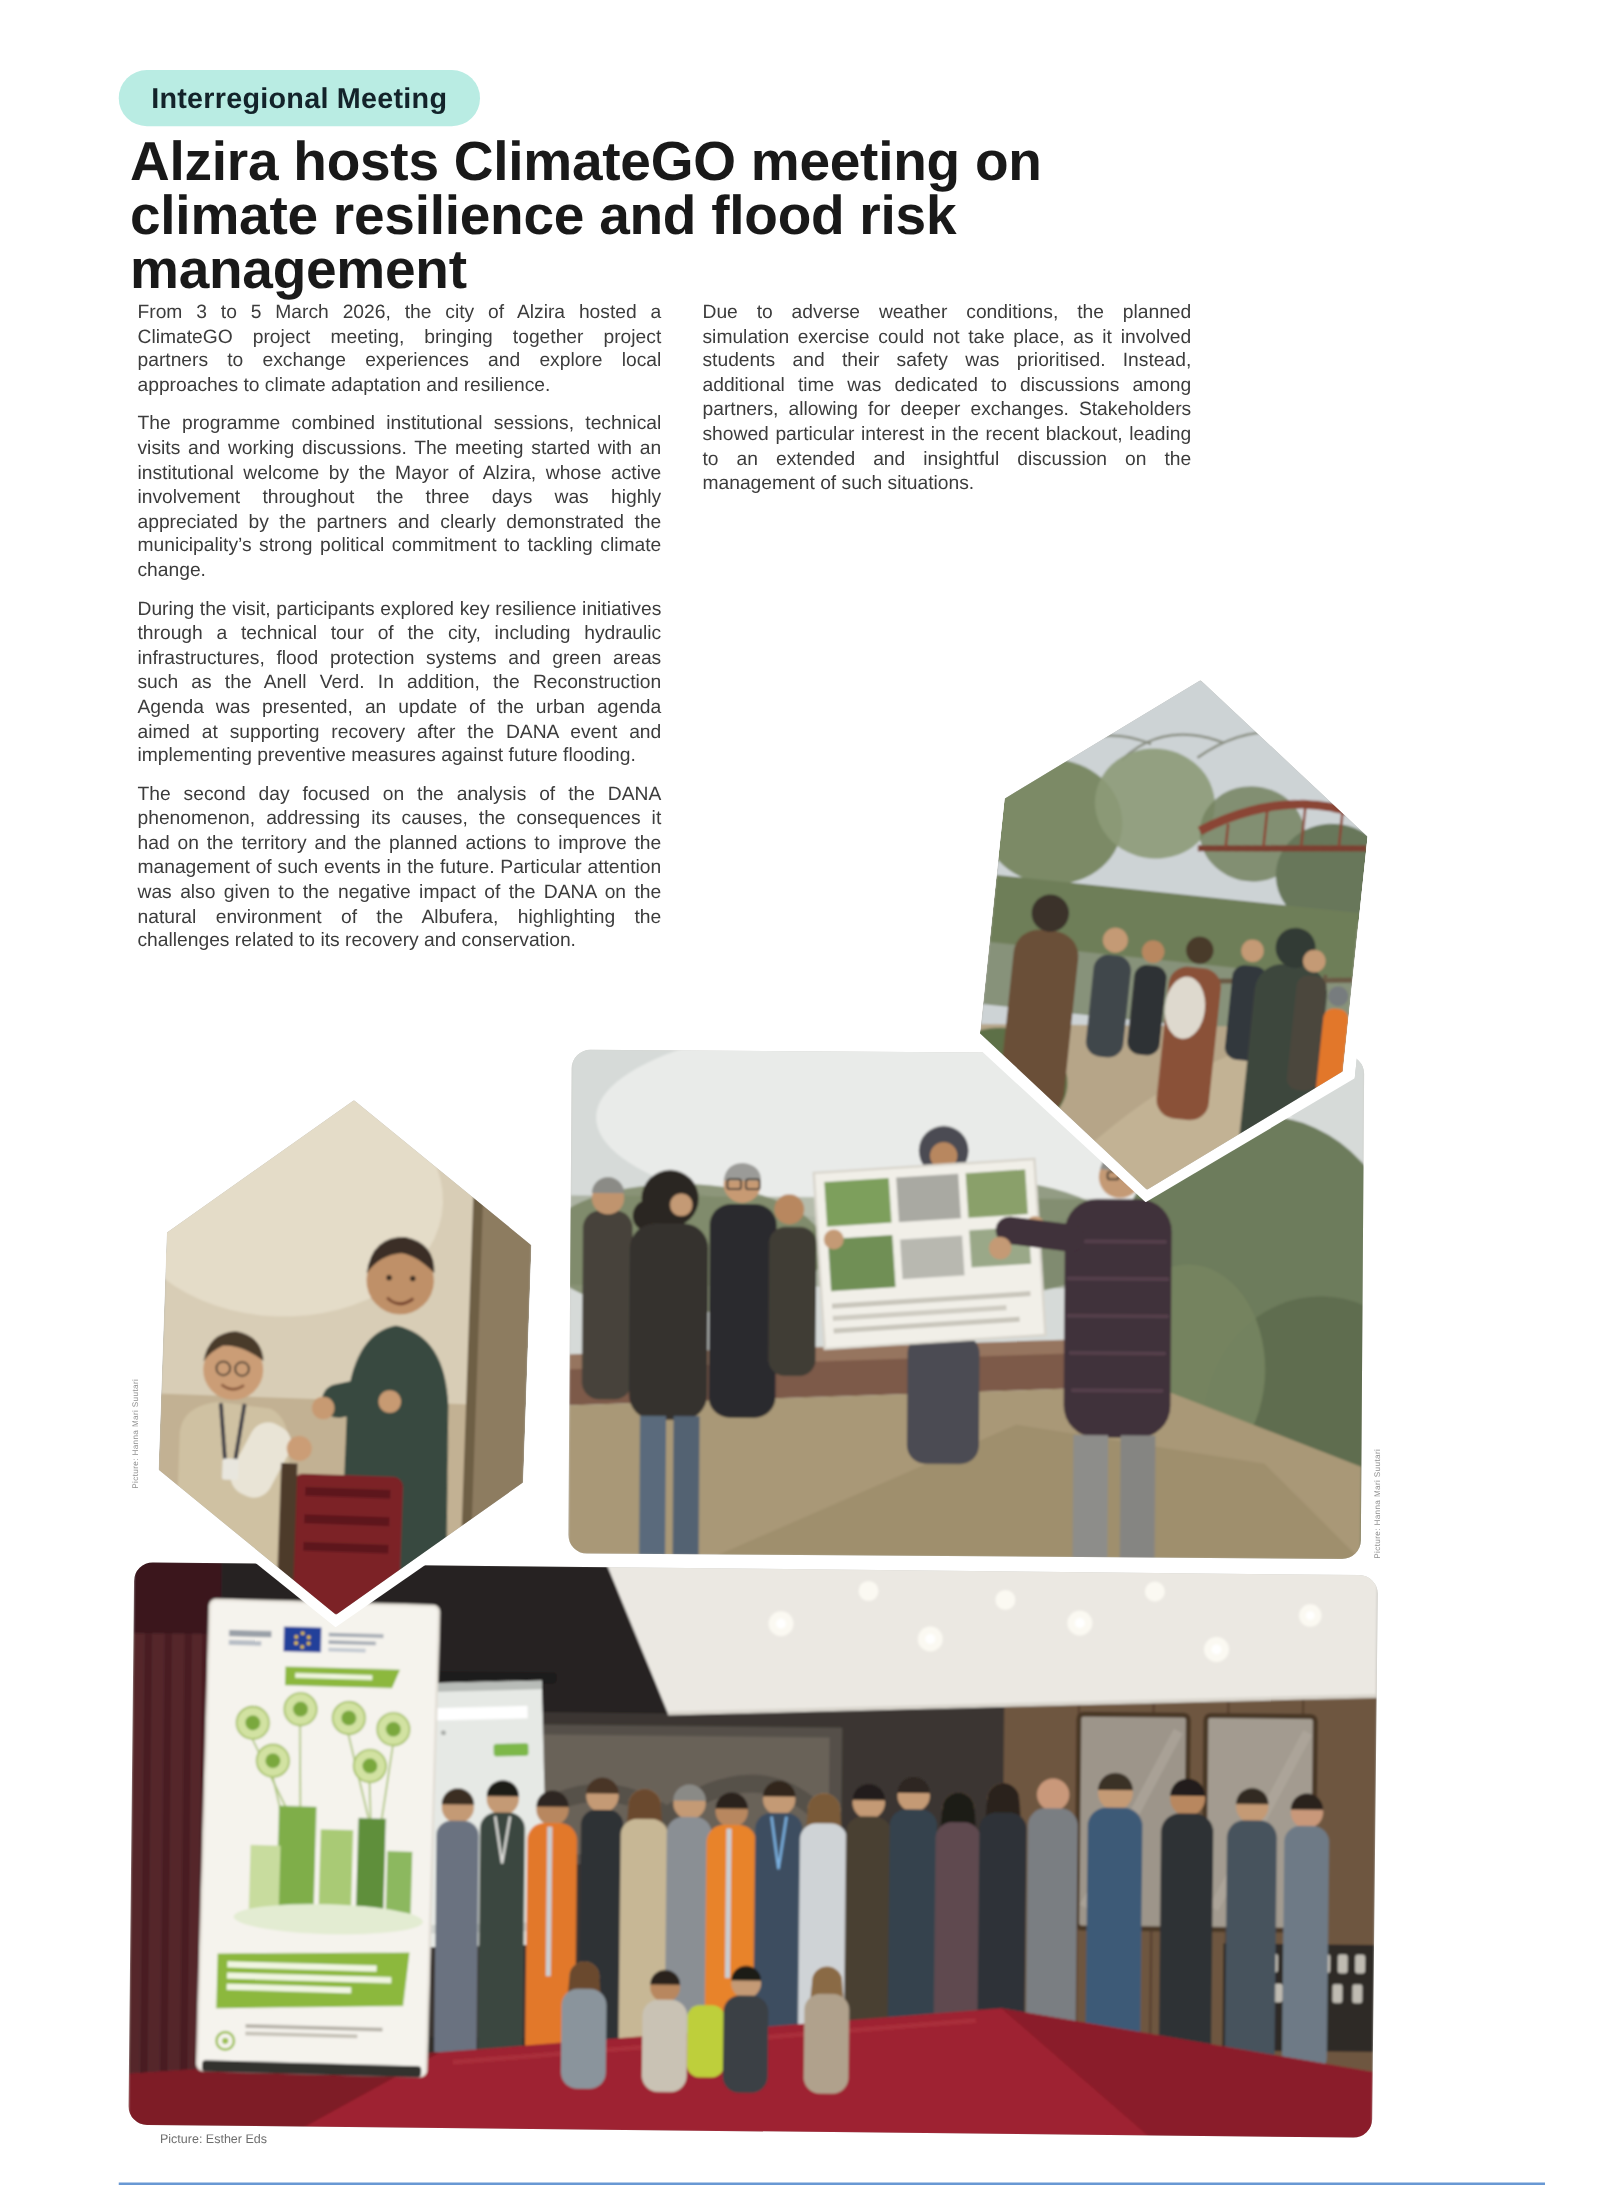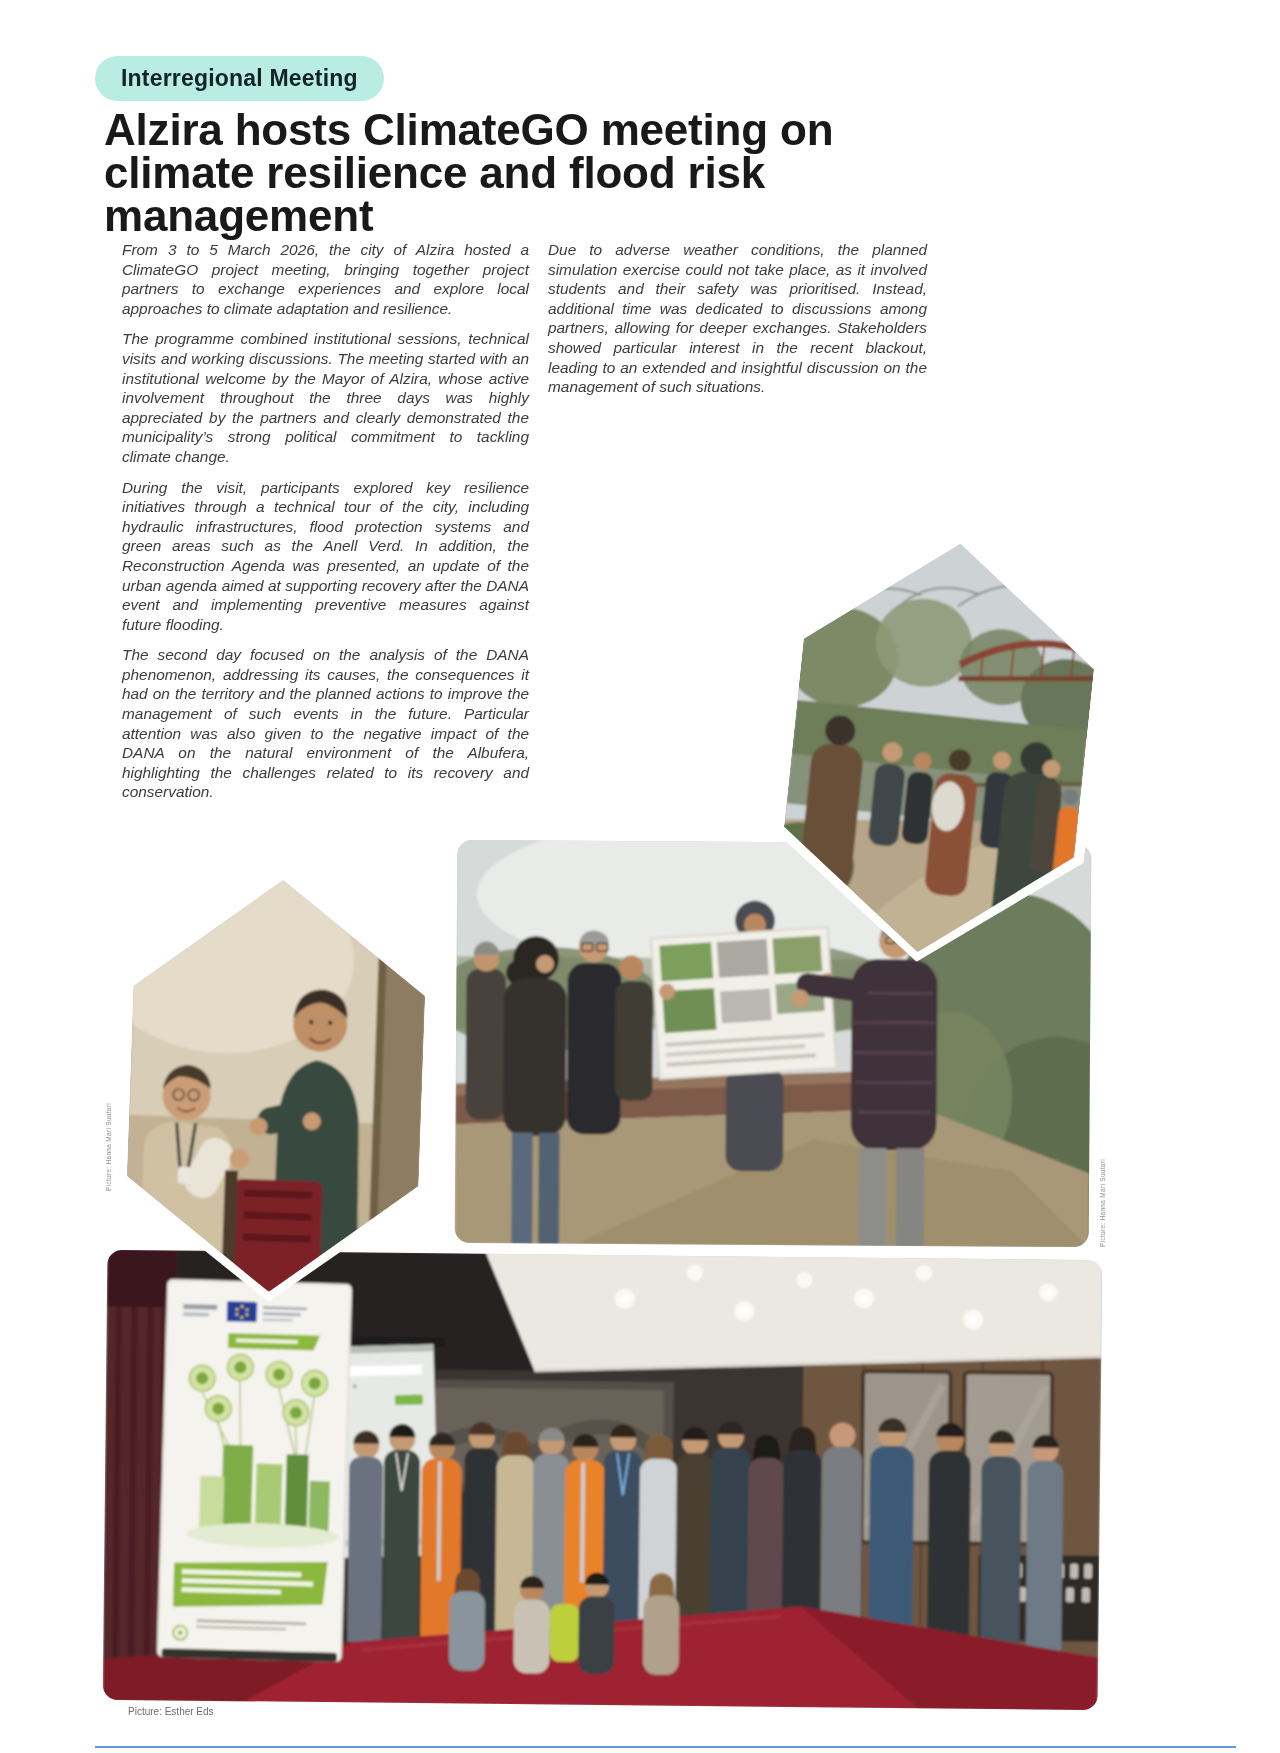--- a/index.html
+++ b/index.html
@@ -4,23 +4,23 @@
 <style>
   html,body{margin:0;padding:0;background:#ffffff;}
   .page{position:relative;width:1208px;height:1753px;background:#ffffff;overflow:hidden;
         font-family:"Liberation Sans",sans-serif;padding-left:28px;}
   .badge{position:absolute;left:95px;top:56px;background:#b9ece3;color:#13232a;
          font-size:23px;font-weight:bold;padding:9px 26px;border-radius:26px;letter-spacing:.2px;}
   .title{position:absolute;left:104px;top:108px;width:880px;margin:0;
          font-size:44px;line-height:43px;font-weight:800;color:#191919;letter-spacing:-.2px;}
   .col{position:absolute;top:240px;font-size:15.4px;line-height:19.6px;color:#3c3c3c;
        text-align:justify;}
-  .col p{margin:0 0 11px 12px;font-style:italic;}
+  .col p{margin:0 0 11px 0;}
   .col-left{left:110px;width:419px;}
-  .col-right{left:536px;width:391px;}
+  .col-right{left:562px;width:391px;}
   .col p.bold{font-weight:bold;color:#262626;}
 
   .photo-rect{position:absolute;border-radius:15px;overflow:hidden;background:#cfcfcb;}
   .photo-rect svg{display:block;width:100%;height:100%;}
   .hex-wrap{position:absolute;}
   .hex-outer{position:absolute;inset:0;background:#ffffff;
      clip-path:polygon(50% 0%,100% 27%,100% 73%,50% 100%,0% 73%,0% 27%);}
   .hex-inner{position:absolute;inset:10px;overflow:hidden;
      clip-path:polygon(50% 0%,100% 27%,100% 73%,50% 100%,0% 73%,0% 27%);background:#b9b9b4;}
   .hex-inner svg{display:block;width:100%;height:100%;}

